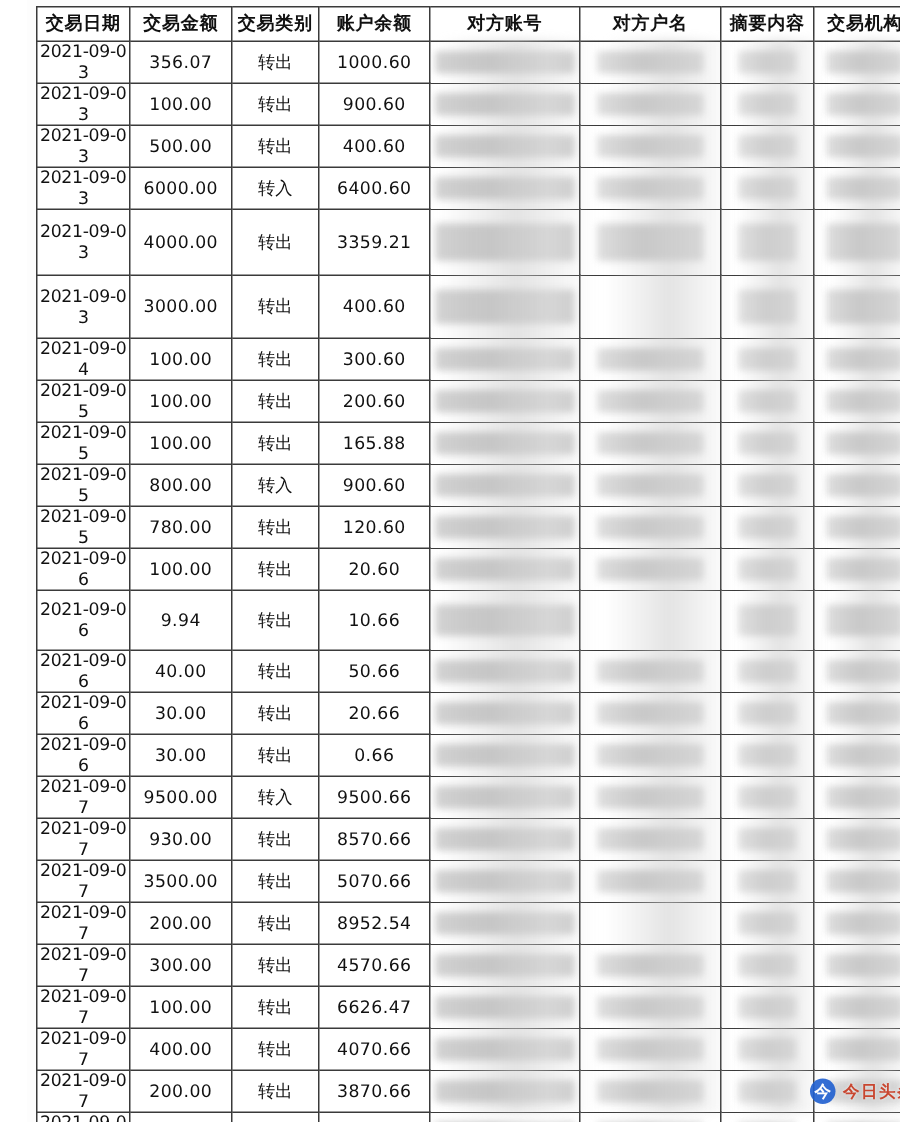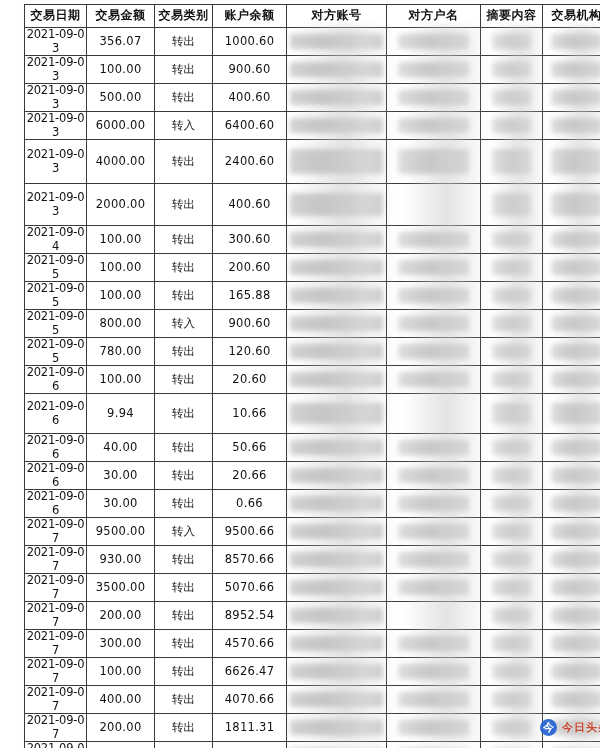--- a/index.html
+++ b/index.html
@@ -238,37 +238,37 @@
             <span class="blur b3"></span>
           </td>
           <td class="redact">
             <span class="blur b2"></span>
           </td>
         </tr>
         <tr style="height: 44px;">
           <td class="date">2021-09-03</td>
           <td class="amount">4000.00</td>
           <td class="type">转出</td>
-          <td class="bal">2400.60</td>
+          <td class="bal">3359.21</td>
           <td class="redact">
             <span class="blur b4"></span>
           </td>
           <td class="redact">
             <span class="blur b2"></span>
           </td>
           <td class="redact">
             <span class="blur b3"></span>
           </td>
           <td class="redact">
             <span class="blur b2"></span>
           </td>
         </tr>
         <tr style="height: 42px;">
           <td class="date">2021-09-03</td>
-          <td class="amount">2000.00</td>
+          <td class="amount">3000.00</td>
           <td class="type">转出</td>
           <td class="bal">400.60</td>
           <td class="redact">
             <span class="blur b4"></span>
           </td>
           <td class="redact">
             <span class="blur b2 empty"></span>
           </td>
           <td class="redact">
             <span class="blur b3"></span>
@@ -580,21 +580,21 @@
             <span class="blur b3"></span>
           </td>
           <td class="redact">
             <span class="blur b2"></span>
           </td>
         </tr>
         <tr style="height: 28px;">
           <td class="date">2021-09-07</td>
           <td class="amount">200.00</td>
           <td class="type">转出</td>
-          <td class="bal">1811.31</td>
+          <td class="bal">3870.66</td>
           <td class="redact">
             <span class="blur b4"></span>
           </td>
           <td class="redact">
             <span class="blur b2"></span>
           </td>
           <td class="redact">
             <span class="blur b3"></span>
           </td>
           <td class="redact">

